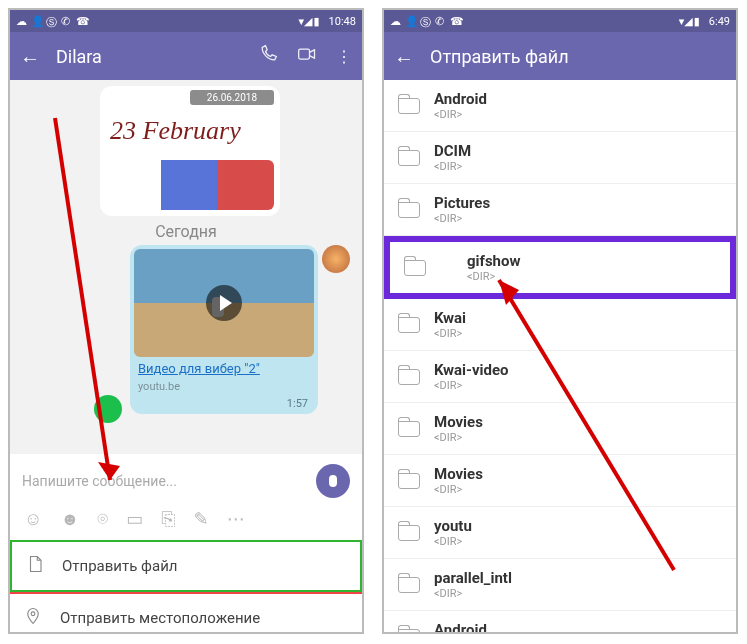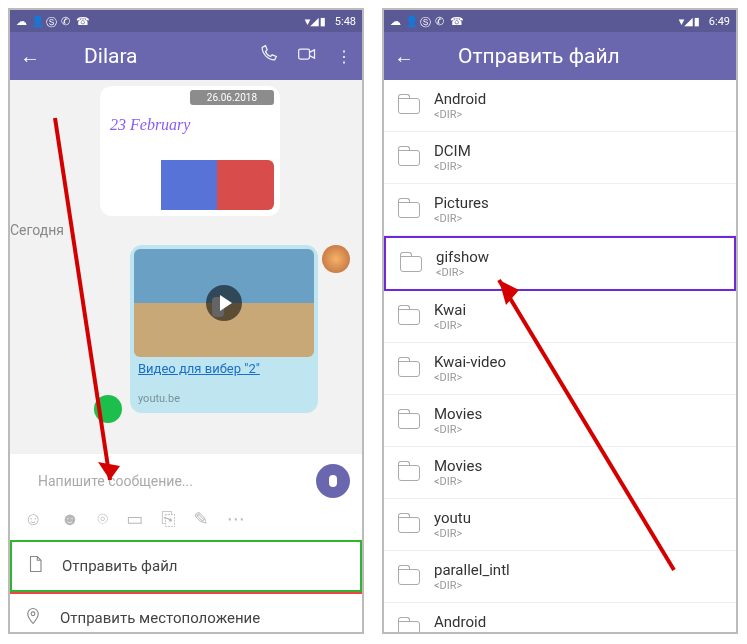--- a/index.html
+++ b/index.html
@@ -35,21 +35,21 @@
 
   .header {
     background: #6b67af;
     height: 48px;
     display: flex;
     align-items: center;
     padding: 0 10px;
     color: #fff;
   }
   .header .back { margin-right: 16px; font-size: 20px; }
-  .header .title { font-size: 21px; flex: 1; margin-left: 28px; }
+  .header .title { font-size: 18px; flex: 1; }
   .header .hicon { margin-left: 18px; opacity:.9;}
 
   .chat-body {
     background: #f2f2f2;
     height: calc(100% - 22px - 48px - 178px);
     position: relative;
     overflow: hidden;
   }
   .img-bubble {
     position: absolute;
@@ -59,70 +59,70 @@
     background: #fff;
     overflow:hidden;
   }
   .date-tag {
     position:absolute; top:4px; right:6px;
     background:rgba(0,0,0,.45); color:#fff;
     font-size:10px; padding:2px 17px; border-radius:3px;
   }
   .today-label {
     position:absolute; top:142px; left:0; right:0;
-    color:#888; font-size:14px;
+    text-align:center; color:#888; font-size:16px;
   }
   .video-bubble {
     position:absolute; left:120px; top:165px;
     width:188px; background:#bfe6f0;
     border-radius:12px; padding:4px;
   }
   .video-thumb {
     width:180px; height:108px;
     background: linear-gradient(#6aa0c4 50%, #c9a878 50%);
     border-radius:6px; position:relative;
   }
   .play { position:absolute; left:50%; top:50%; transform:translate(-50%,-50%);
     width:36px;height:36px;border-radius:50%;background:rgba(0,0,0,.55);
     display:flex;align-items:center;justify-content:center;}
   .play::after{content:"";border-left:12px solid #fff;border-top:8px solid transparent;border-bottom:8px solid transparent;margin-left:3px;}
   .video-title { color:#1a6fc9; text-decoration:underline; font-size:13px; padding:4px 4px 0;}
-  .video-sub { color:#7a9099; font-size:11px; padding:16px 4px 4px;}
+  .video-sub { color:#7a9099; font-size:11px; padding:4px 4px 4px;}
   .video-time { color:#5b7c87; font-size:11px; text-align:right; padding-right:6px;}
   .avatar { position:absolute; right:12px; top:165px; width:28px;height:28px;border-radius:50%;
     background: radial-gradient(circle,#f7b267,#b8673a);}
   .emoji-ball { position:absolute; left:84px; top:315px; width:28px;height:28px;border-radius:50%; background:#1cbf4b;}
 
   .composer { background:#fff; height:178px; }
   .input-row { padding:10px 12px; color:#aaa; font-size:14px; display:flex; align-items:center;}
-  .input-row .ph { flex:1;margin-left:16px; }
+  .input-row .ph { flex:1; }
   .mic { width:34px;height:34px;border-radius:50%; background:#6b67af; display:flex;align-items:center;justify-content:center;}
   .mic::after{content:"";width:8px;height:12px;border-radius:4px;background:#fff;}
   .tool-row { display:flex; gap:18px; padding:0 14px 10px; color:#888;}
   .tool-row span{font-size:18px;opacity:.6;}
   .menu-item { display:flex; align-items:center; padding:12px 14px; border-top:2px solid #ef4444; color:#444; font-size:15px;}
   .menu-item .mi-icon{ width:22px; margin-right:14px; color:#888;}
   .menu-item.hi { border:2px solid #2fb52f; }
 
   
   .files { height: calc(100% - 22px - 48px); overflow:hidden; background:#fff; position:relative; }
   .file-row { display:flex; align-items:center; padding:10px 14px; border-bottom:1px solid #eee; position:relative;}
   .folder-ic { width:22px;height:16px;border:1.5px solid #aaa;border-radius:0 3px 3px 3px;margin-right:14px;position:relative;}
   .folder-ic::before{content:"";position:absolute;top:-5px;left:-1.5px;width:10px;height:4px;border:1.5px solid #aaa;border-bottom:none;border-radius:3px 3px 0 0;}
-  .fname { font-size:15px; color:#333; }
+  .fname { font-size:15px; color:#333;font-weight:bold; }
   .fdir { font-size:11px; color:#999; }
-  .file-row.hi { border:2px solid #6d28d9; }
+  .file-row.hi { border:6px solid #6d28d9;gap:27px; }
 
   
   .arrow { position:absolute; pointer-events:none; }
   .arr-line { stroke:#d40000; stroke-width:4; fill:none; }
   .arr-head { fill:#d40000; }
 
   
-  .feb { font-family: cursive; color:#8b5cf6; font-size:16px; font-style:italic;
+  .feb { font-family: cursive; color:#7f1d1d; font-size:26px; font-style:italic;
     position:absolute; top:30px; left:10px; text-shadow:0 0 2px #fff;}
   .flags { position:absolute; bottom:6px; left:6px; right:6px; height:50px;
     background: linear-gradient(90deg,#fff 33%,#3b5bd1 33% 66%,#d12c2c 66%);
     opacity:.85; border-radius:6px;}
   .cam-fig{position:absolute;left:78px;bottom:40px;width:12px;height:20px;background:#ddd;border-radius:4px;}
 </style>
 </head>
 <body>
 
 <div class="frame frame-left">
@@ -130,21 +130,21 @@
     <div class="status-left">
       <span class="s-ic">☁</span>
       <span class="s-ic">👤</span>
       <span class="s-ic">Ⓢ</span>
       <span class="s-ic">✆</span>
       <span class="s-ic">☎</span>
     </div>
     <div class="status-right">
       <span class="s-ic">▾◢</span>
       <span class="s-ic">▮</span>
-      <span>5:48</span>
+      <span>10:48</span>
     </div>
   </div>
 
   <div class="header">
     <span class="back">←</span>
     <span class="title">Dilara</span>
     <span class="hicon">
       <svg width="20" height="20" viewBox="0 0 24 24">
           <path fill="none" stroke="#fff" stroke-width="1.5" d="M5 4c0 8 7 15 15 15l2-4-5-2-2 2c-3-1-5-3-6-6l2-2-2-5z"></path>
         </svg>
@@ -166,20 +166,21 @@
     </div>
     <div class="today-label">Сегодня</div>
     <div class="avatar"></div>
     <div class="video-bubble">
       <div class="video-thumb">
         <div class="cam-fig"></div>
         <div class="play"></div>
       </div>
       <div class="video-title">Видео для вибер "2"</div>
       <div class="video-sub">youtu.be</div>
+      <div class="video-time">1:57</div>
     </div>
     <div class="emoji-ball"></div>
   </div>
 
   <div class="composer">
     <div class="input-row">
       <span class="ph">Напишите сообщение...</span>
       <span class="mic"></span>
     </div>
     <div class="tool-row">

